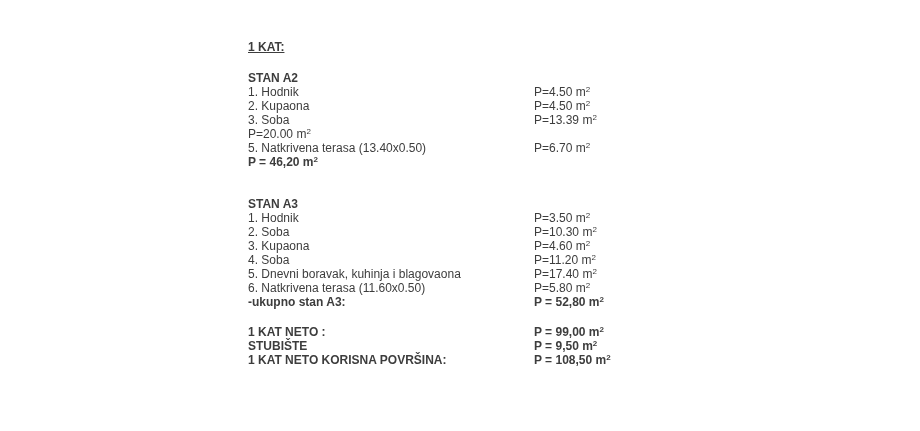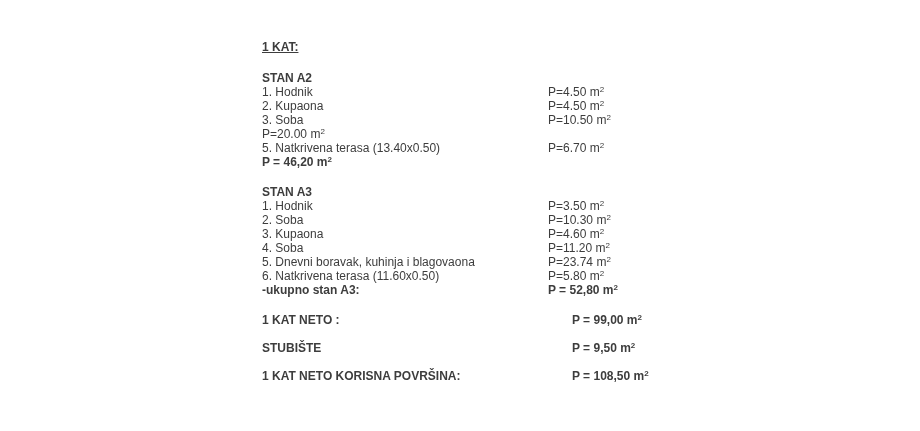--- a/index.html
+++ b/index.html
@@ -11,21 +11,21 @@
     height: 431px;
     background: #ffffff;
     overflow: hidden;
     font-family: "Liberation Sans", "DejaVu Sans", sans-serif;
     font-size: 12px;
     line-height: 14px;
     color: #3d3d3d;
   }
   .doc {
     position: absolute;
-    left: 262px;
+    left: 248px;
     top: 40px;
     width: 470px;
   }
   .doc-title {
     font-weight: bold;
     text-decoration: underline;
     margin-bottom: 17px;
   }
   .row {
     display: flex;
@@ -36,28 +36,26 @@
     flex: 0 0 286px;
     white-space: nowrap;
   }
   .row .value {
     white-space: nowrap;
   }
   .bold {
     font-weight: bold;
   }
   .section-a2 {
-    margin-bottom: 16px;
+    margin-bottom: 28px;
   }
   .section-a3 {
     margin-bottom: 16px;
   }
   .summary-row {
-    margin-top: 14px;
-    gap: 24px;
   }
   sup {
     font-size: 8px;
     line-height: 0;
     vertical-align: baseline;
     position: relative;
     top: -4px;
   }
 </style>
 </head>
@@ -74,21 +72,21 @@
     <div class="row">
       <span class="label">1. Hodnik</span>
       <span class="value"><span>P=4.50 m</span><sup>2</sup></span>
     </div>
     <div class="row">
       <span class="label">2. Kupaona</span>
       <span class="value"><span>P=4.50 m</span><sup>2</sup></span>
     </div>
     <div class="row">
       <span class="label">3. Soba</span>
-      <span class="value"><span>P=10.50 m</span><sup>2</sup></span>
+      <span class="value"><span>P=13.39 m</span><sup>2</sup></span>
     </div>
     <div class="row">
       <span class="value"><span>P=20.00 m</span><sup>2</sup></span>
     </div>
     <div class="row">
       <span class="label">5. Natkrivena terasa (13.40x0.50)</span>
       <span class="value"><span>P=6.70 m</span><sup>2</sup></span>
     </div>
     <div class="row bold">
       <span class="value"><span>P = 46,20 m</span><sup>2</sup></span>
@@ -110,21 +108,21 @@
     <div class="row">
       <span class="label">3. Kupaona</span>
       <span class="value"><span>P=4.60 m</span><sup>2</sup></span>
     </div>
     <div class="row">
       <span class="label">4. Soba</span>
       <span class="value"><span>P=11.20 m</span><sup>2</sup></span>
     </div>
     <div class="row">
       <span class="label">5. Dnevni boravak, kuhinja i blagovaona</span>
-      <span class="value"><span>P=23.74 m</span><sup>2</sup></span>
+      <span class="value"><span>P=17.40 m</span><sup>2</sup></span>
     </div>
     <div class="row">
       <span class="label">6. Natkrivena terasa (11.60x0.50)</span>
       <span class="value"><span>P=5.80 m</span><sup>2</sup></span>
     </div>
     <div class="row bold">
       <span class="label">-ukupno stan A3:</span>
       <span class="value"><span>P = 52,80 m</span><sup>2</sup></span>
     </div>
   </div>

